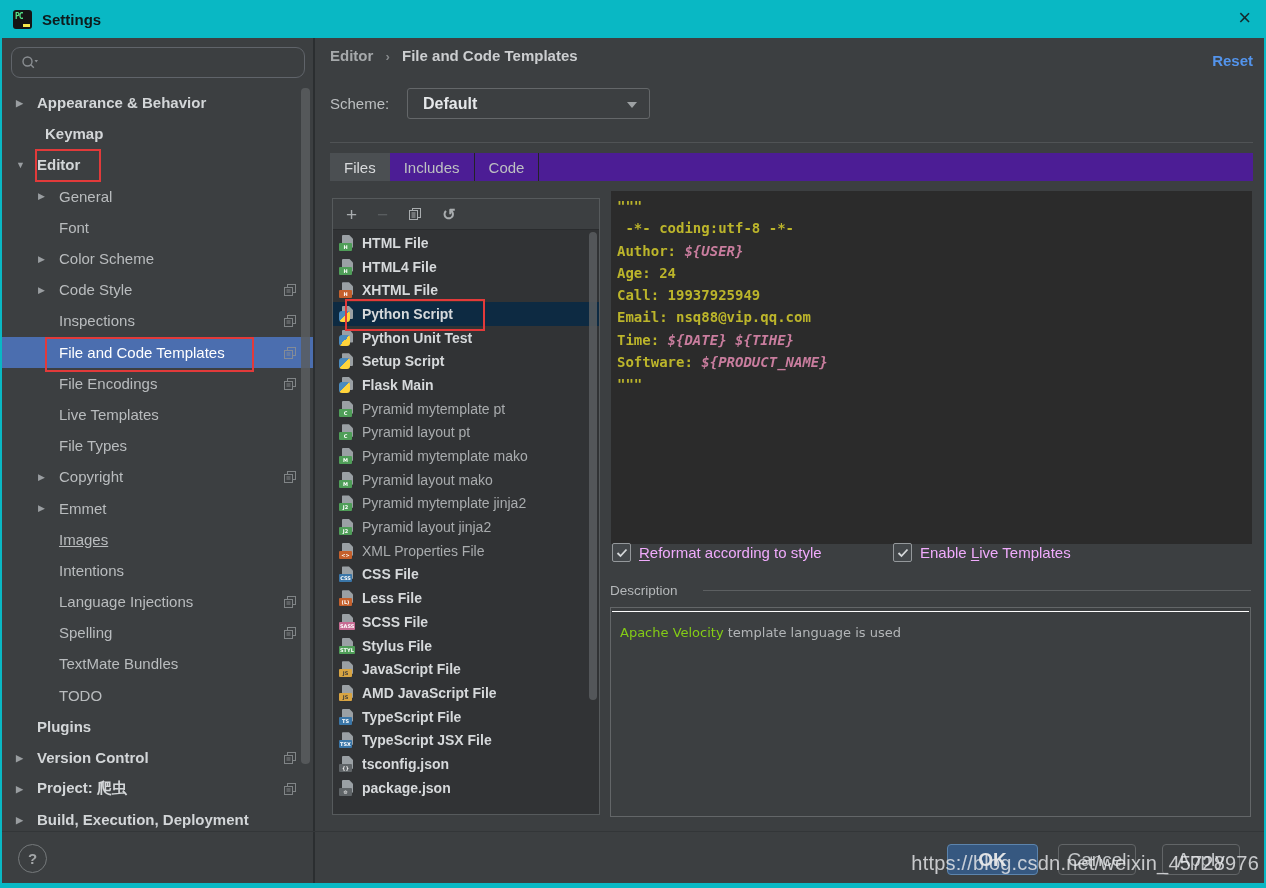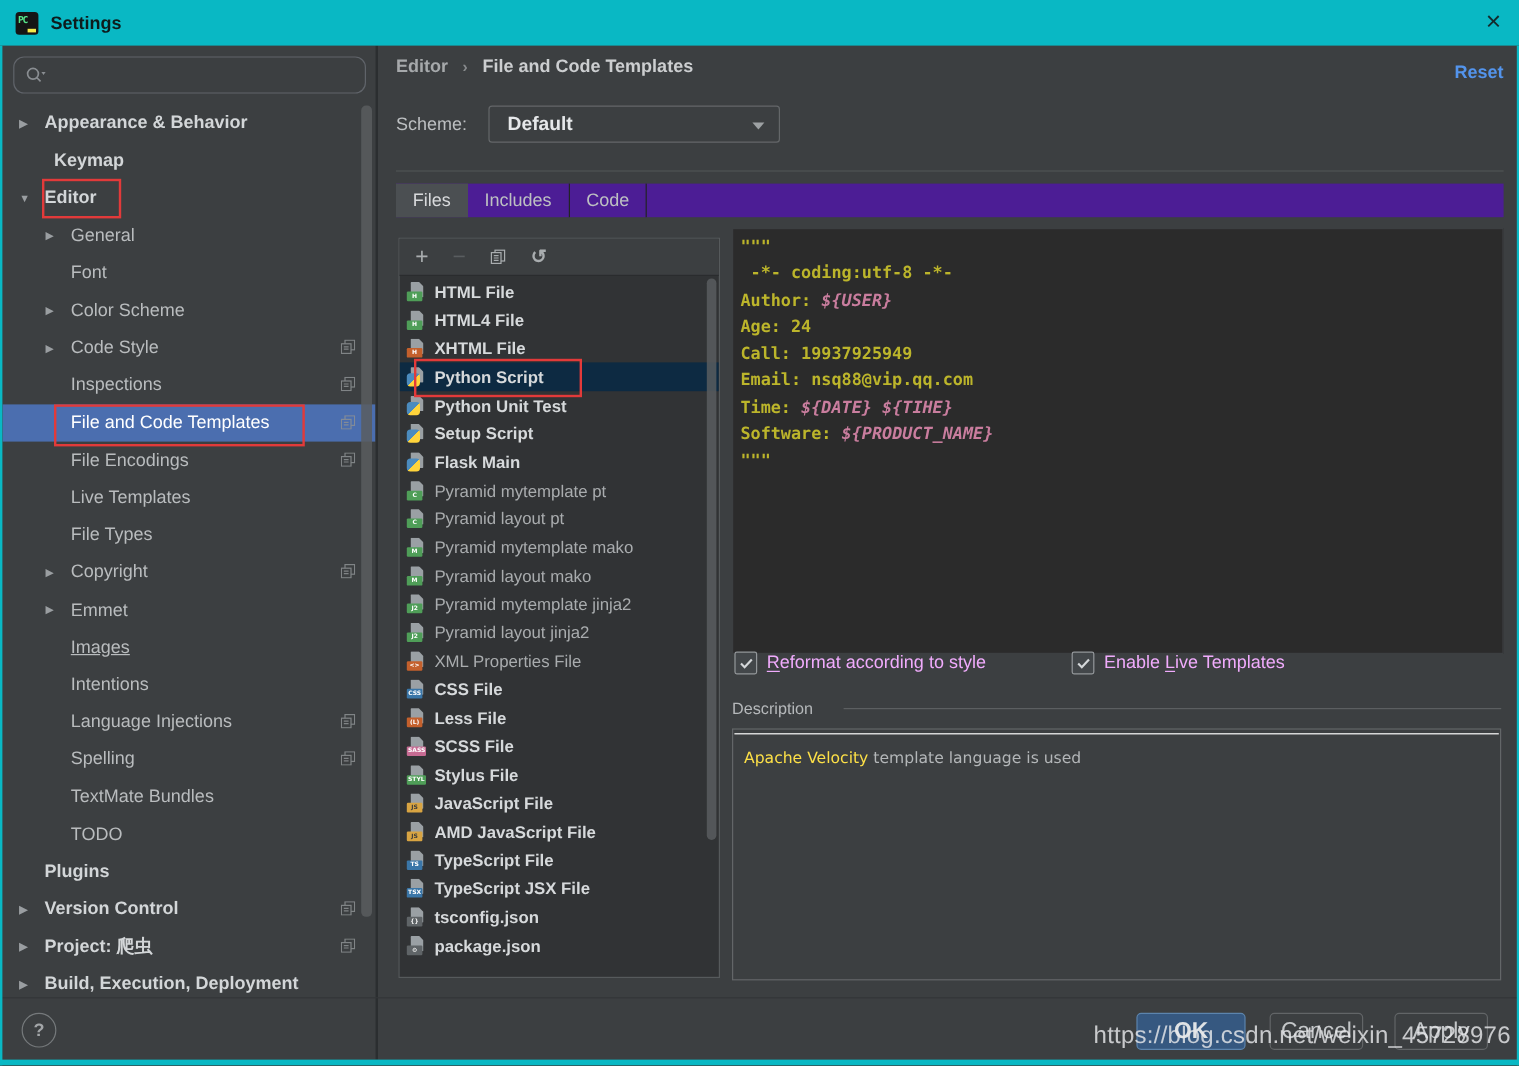--- a/index.html
+++ b/index.html
@@ -76,21 +76,21 @@
   #opt1{left:893px;top:543px}
   .cbox{width:17px;height:17px;border:1px solid #94989b;border-radius:2px;background:#43474a;display:flex;align-items:center;justify-content:center}
   .opt u{text-underline-offset:2px}
 
   
   #desclabel{position:absolute;left:610px;top:583px;font-size:13.5px;color:#b5b8ba}
   #descline{position:absolute;left:703px;right:15px;top:590px;height:1px;background:#5c5f61}
   #descbox{position:absolute;left:610px;top:607px;width:641px;height:210px;border:1px solid #636668;box-sizing:border-box;background:#3c3f41}
   #descbox .topline{position:absolute;left:1px;right:1px;top:3px;height:1px;background:#fdfdfd}
   #desccontent{position:absolute;left:9px;top:17px;font-family:"DejaVu Sans",sans-serif;font-size:13px;color:#b3b6b8}
-  #desccontent a{color:#fde047;text-decoration:none;cursor:pointer}
+  #desccontent a{color:#84cc16;text-decoration:none;cursor:pointer}
 
   
   #footline{position:absolute;left:0;right:0;top:831px;height:1px;background:#333638}
   #helpbtn{position:absolute;left:18px;top:844px;width:29px;height:29px;border:1.5px solid #75797b;border-radius:50%;box-sizing:border-box;display:flex;align-items:center;justify-content:center;font-size:15px;font-weight:bold;color:#a3a6a8;cursor:pointer}
   .btn{position:absolute;top:844px;height:31px;border-radius:4px;box-sizing:border-box;display:flex;align-items:center;justify-content:center;font-size:19px;cursor:pointer}
   #okbtn{left:947px;width:91px;background:#365880;border:1px solid #5c84ad;color:#e0e3e5;font-weight:bold}
   #cancelbtn{left:1058px;width:78px;background:transparent;border:1px solid #626567;color:#c3c6c8}
   #applybtn{left:1162px;width:78px;background:transparent;border:1px solid #626567;color:#c3c6c8}
 
   

